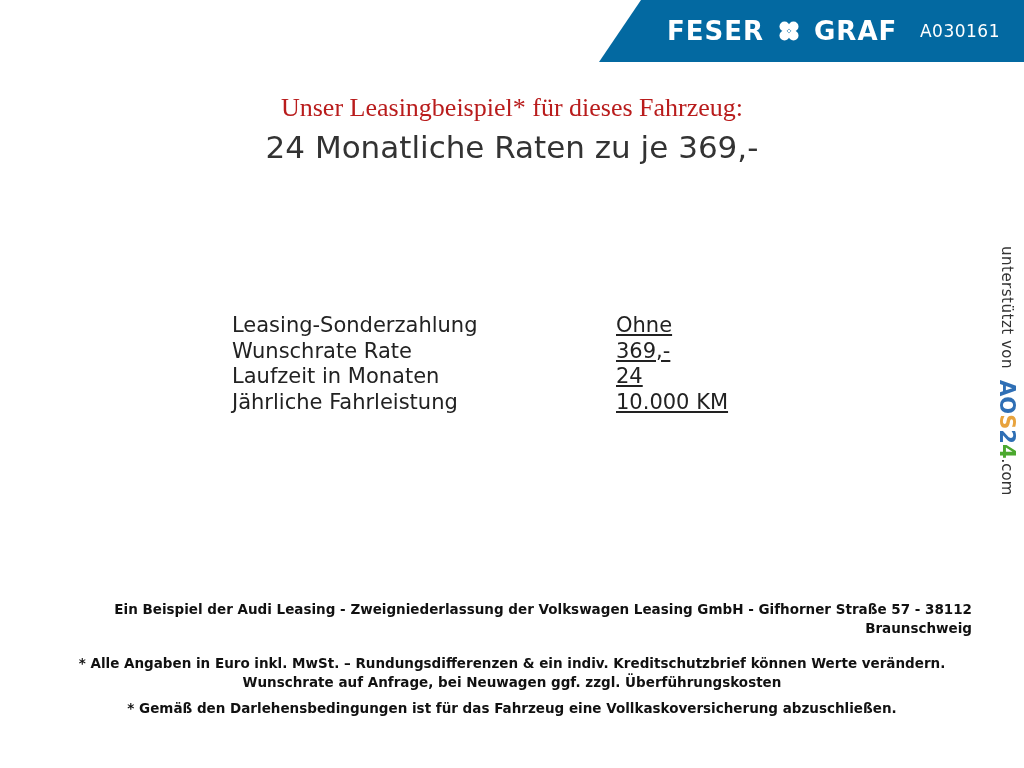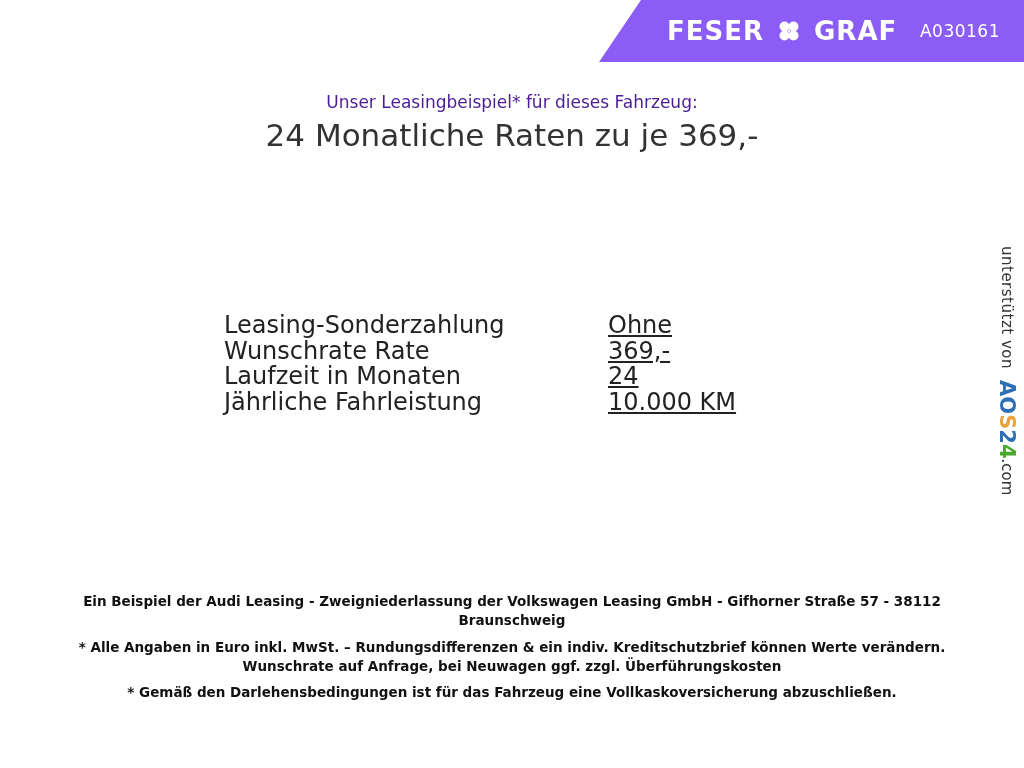--- a/index.html
+++ b/index.html
@@ -23,21 +23,21 @@
     left: 0;
     width: 1024px;
     height: 62px;
   }
   .header-banner {
     position: absolute;
     top: 0;
     right: 0;
     height: 62px;
     width: 425px;
-    background: #8b5cf6;
+    background: #0369a1;
     
     clip-path: polygon(42px 0, 100% 0, 100% 100%, 0 100%);
     display: flex;
     align-items: center;
   }
   .brand {
     display: flex;
     align-items: center;
     margin-left: 68px;
     color: #ffffff;
@@ -65,37 +65,38 @@
 
   
   .title-block {
     position: absolute;
     top: 92px;
     left: 0;
     width: 1024px;
     text-align: center;
   }
   .title-line1 {
-    font-size: 17px;
-    color: #4c1d95;
+    font-size: 26px;
+    color: #b91c1c;
     line-height: 1.25;
+    font-family: Liberation Serif, serif;
   }
   .title-line2 {
     font-size: 31px;
     color: #333333;
     line-height: 1.3;
     margin-top: 2px;
   }
 
   
   .details {
     position: absolute;
     top: 313px;
-    left: 224px;
-    font-size: 24px;
+    left: 232px;
+    font-size: 21px;
     color: #222222;
   }
   .detail-row {
     display: flex;
     line-height: 25.5px;
   }
   .detail-label {
     width: 384px;
   }
   .detail-value {
@@ -141,21 +142,22 @@
     top: 584px;
     width: 1024px;
     text-align: center;
     font-size: 13.5px;
     color: #111111;
     line-height: 19px;
   }
   .legal-strong {
     font-weight: bold;
     max-width: 920px;
-    margin: 8px auto;
+    margin: 16px auto;
+    text-align: right;
   }
   .legal-note {
     margin-top: 7px;
     font-weight: bold;
     max-width: 940px;
     margin-left: auto;
     margin-right: auto;
   }
 </style>
 </head>

